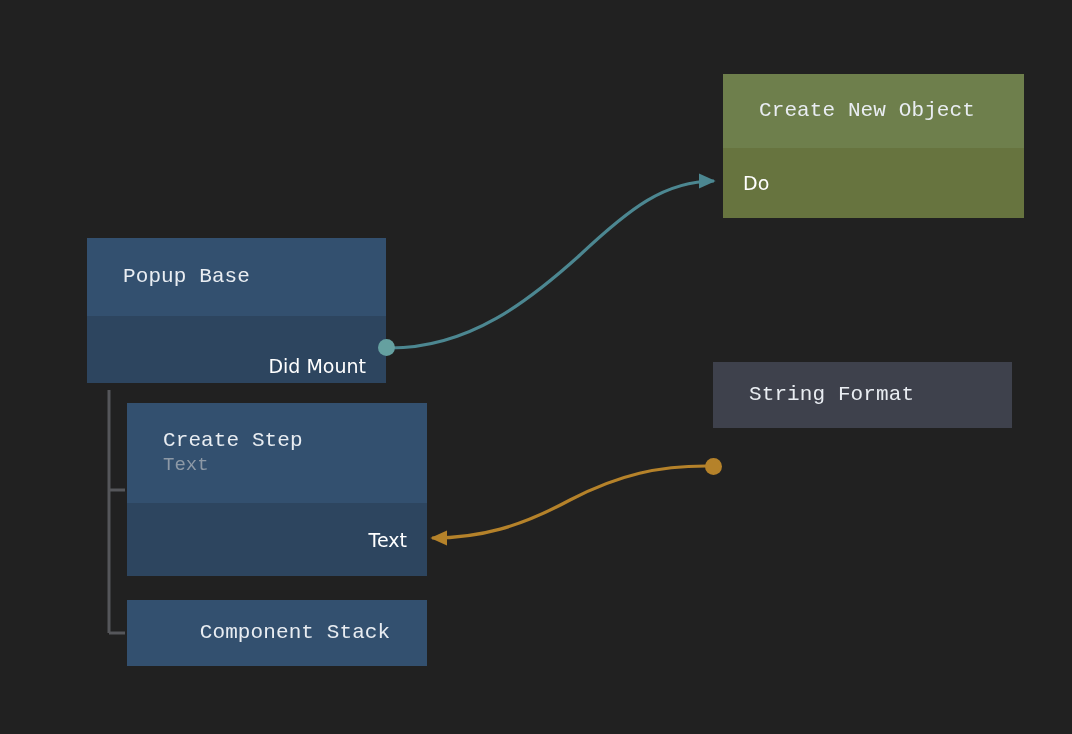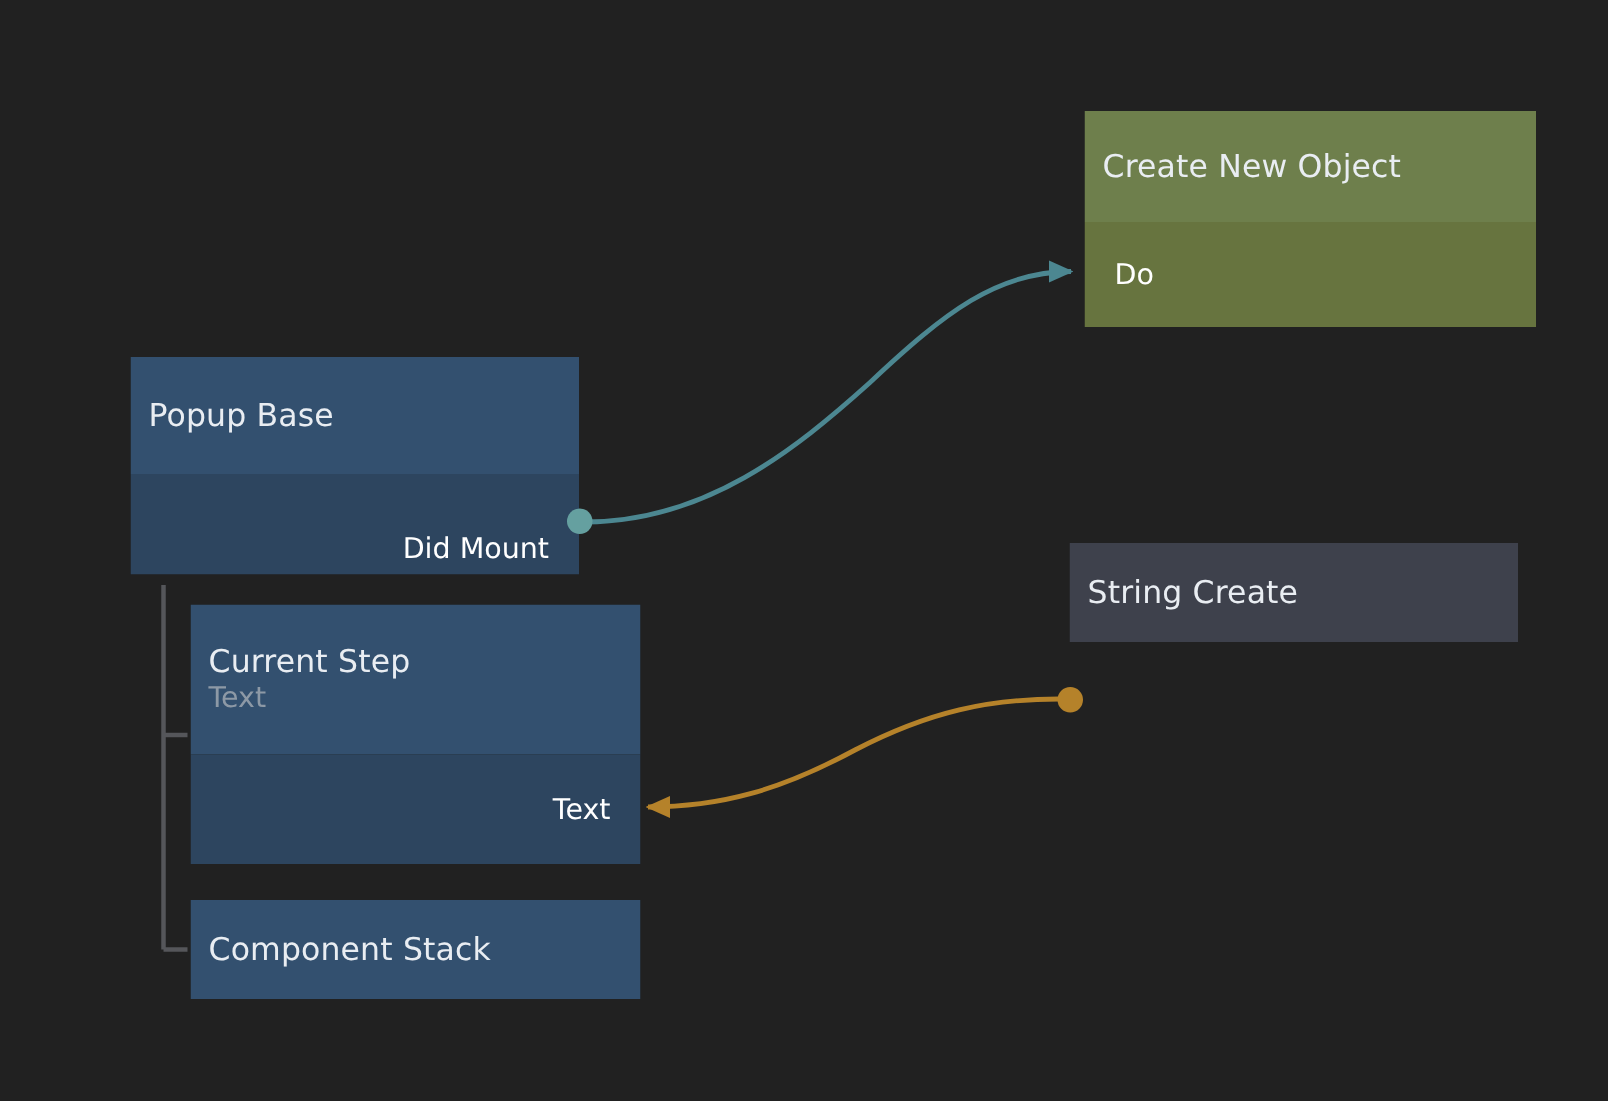--- a/index.html
+++ b/index.html
@@ -33,21 +33,22 @@
     box-sizing: border-box;
     overflow: hidden;
     z-index: 2;
   }
   .node-header {
     box-sizing: border-box;
     width: 100%;
     display: flex;
     flex-direction: column;
     justify-content: center;
-    padding-left: 12px;
+    padding-left: 36px;
+    font-family: Liberation Mono, monospace;
   }
   .node-title {
     color: #e9edf2;
     font-size: 21px;
     font-weight: 400;
     letter-spacing: 0.1px;
     line-height: 1.15;
     white-space: nowrap;
   }
   .node-subtitle {
@@ -113,20 +114,21 @@
   }
   #node-current-step .port-row { top: 0; height: 73px; }
 
   
   #node-component-stack {
     left: 127px; top: 600px; width: 300px; height: 66px;
   }
   #node-component-stack .node-header {
     height: 66px;
     background: #33506f;
+    align-items: center;
   }
 
   
   #node-create-new-object {
     left: 723px; top: 74px; width: 301px; height: 144px;
   }
   #node-create-new-object .node-header {
     height: 74px;
     background: #6e7f4c;
   }
@@ -184,21 +186,21 @@
     </div>
     <div class="node-body">
       <div class="port-row out">
         <span class="port-label">Did Mount</span>
       </div>
     </div>
   </div>
 
   <div class="node" id="node-current-step">
     <div class="node-header">
-      <div class="node-title">Current Step</div>
+      <div class="node-title">Create Step</div>
       <div class="node-subtitle">Text</div>
     </div>
     <div class="node-body">
       <div class="port-row out">
         <span class="port-label">Text</span>
       </div>
     </div>
   </div>
 
   <div class="node" id="node-component-stack">
@@ -213,21 +215,21 @@
     </div>
     <div class="node-body">
       <div class="port-row in">
         <span class="port-label">Do</span>
       </div>
     </div>
   </div>
 
   <div class="node" id="node-string-format">
     <div class="node-header">
-      <div class="node-title">String Create</div>
+      <div class="node-title">String Format</div>
     </div>
   </div>
 
   <svg id="edges">
     <defs>
       <marker id="arrow-teal" viewBox="0 0 10 10" refX="9" refY="5" markerWidth="5.2" markerHeight="5.2" orient="auto-start-reverse">
         <path d="M 0 0.5 L 10 5 L 0 9.5 z" fill="#4c8791"></path>
       </marker>
       <marker id="arrow-amber" viewBox="0 0 10 10" refX="9" refY="5" markerWidth="5.2" markerHeight="5.2" orient="auto-start-reverse">
         <path d="M 0 0.5 L 10 5 L 0 9.5 z" fill="#b5822a"></path>

